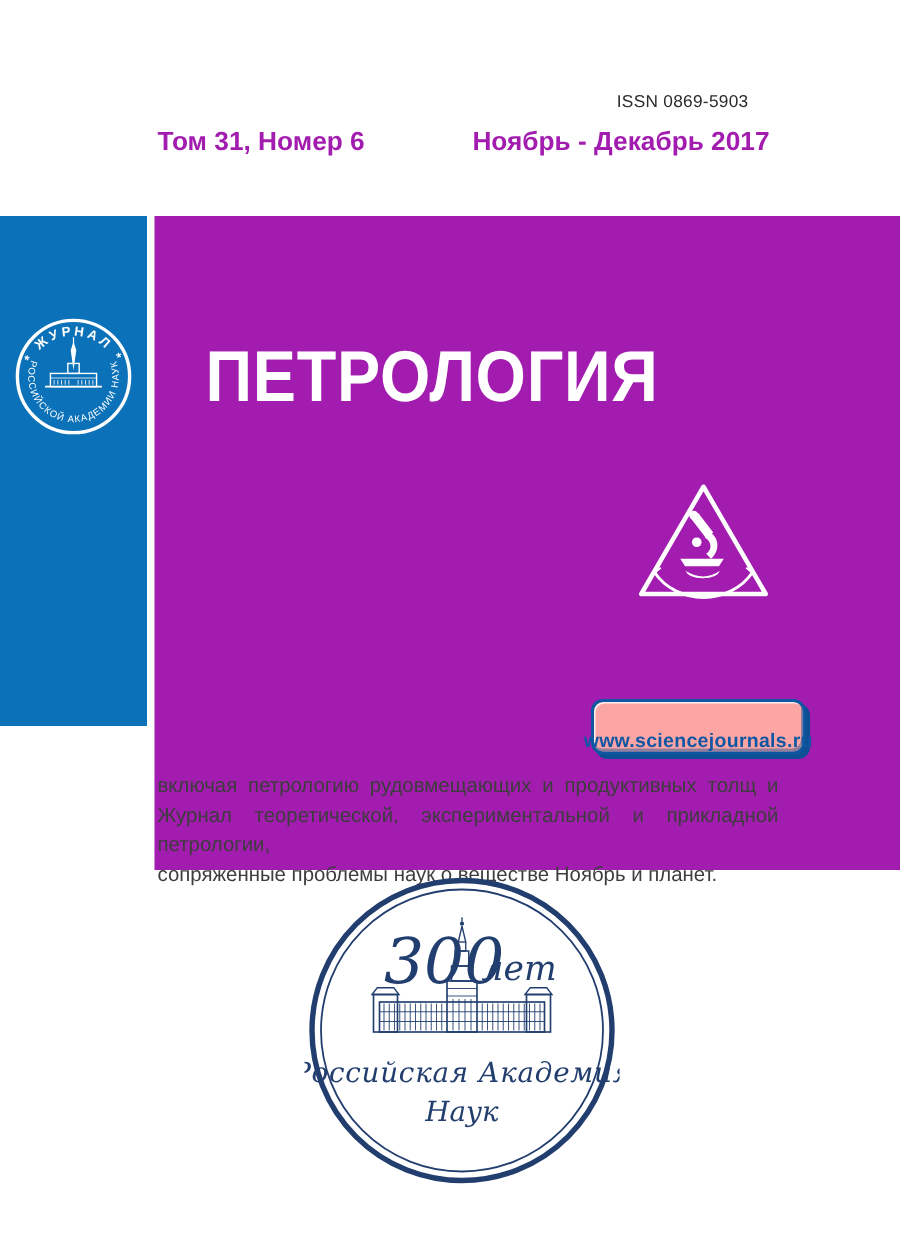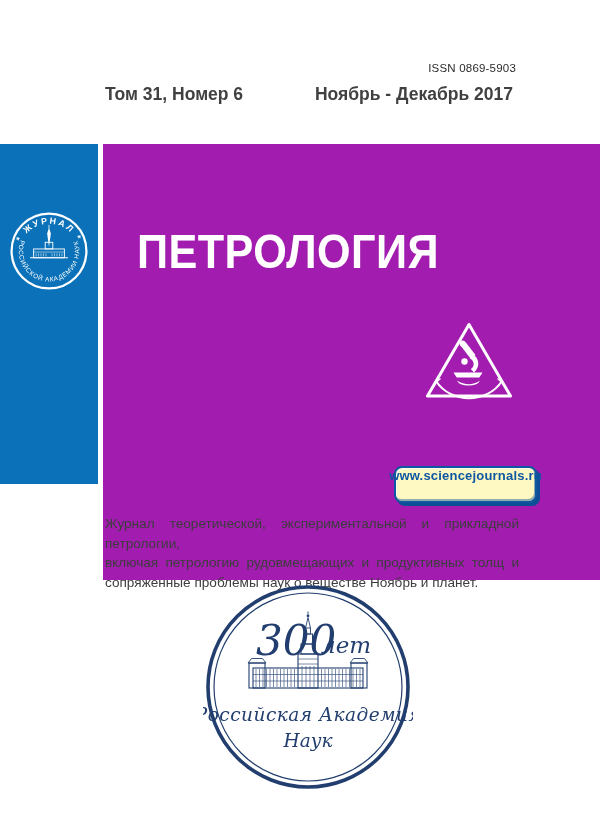--- a/index.html
+++ b/index.html
@@ -1,35 +1,35 @@
 <!DOCTYPE html>
 <html><head>
 <meta charset="utf-8">
 <style>
   html,body{margin:0;padding:0;}
   body{width:600px;height:834px;background:#ffffff;font-family:"Liberation Sans",sans-serif;position:relative;overflow:hidden;}
   .page{position:absolute;inset:0;width:600px;height:834px;background:#fff;}
 
-  .issn{position:absolute;top:62px;right:84px;font-size:11.5px;color:#2b2b2b;letter-spacing:.2px;}
+  .issn{position:absolute;top:62px;right:101px;font-size:11.5px;color:#2b2b2b;letter-spacing:.2px;}
   .vol-row{position:absolute;top:84px;left:105px;width:408px;display:flex;justify-content:space-between;
-           font-weight:bold;font-size:17.5px;color:#404040;}
+           font-weight:bold;font-size:17.5px;color:#a21caf;}
 
   .strip{position:absolute;left:0;top:144px;width:98px;height:340px;background:#0b72b9;}
   .panel{position:absolute;left:103px;top:144px;width:497px;height:436px;background:#a21caf;}
 
   .stamp{position:absolute;left:8px;top:66px;width:82px;height:82px;}
 
   .cover-title{position:absolute;left:34px;top:80px;color:#ffffff;font-weight:bold;font-size:48px;
                letter-spacing:.5px;transform:scaleX(.9);transform-origin:left top;white-space:nowrap;}
 
   .tri{position:absolute;left:320px;top:176px;width:92px;height:84px;}
 
-  .badge{position:absolute;left:394px;top:466px;width:143px;height:37px;background:#fef9c3;
+  .badge{position:absolute;left:394px;top:466px;width:143px;height:37px;background:#fca5a5;
          border:2px solid #0f57a0;border-radius:8px;box-sizing:border-box;
-         display:flex;align-items:flex-start;justify-content:center;
+         display:flex;align-items:flex-end;justify-content:center;
          box-shadow:3px 3px 0 #0d4f95, inset -1px -2px 0 rgba(13,79,149,.45), inset 1px 1px 0 rgba(255,255,255,.8);
          color:#0f57a2;font-weight:bold;font-size:13px;letter-spacing:.2px;}
   .badge::before{content:"";position:absolute;left:-6px;top:-4px;width:9px;height:9px;background:#0d4f95;
          transform:rotate(45deg);z-index:-1;border-radius:2px;}
   .badge::after{content:"";position:absolute;right:-5px;bottom:-6px;width:9px;height:9px;background:#0d4f95;
          transform:rotate(45deg);z-index:-1;border-radius:2px;}
 
   .desc{position:absolute;left:105px;top:514px;width:414px;font-size:13.6px;line-height:19.6px;color:#3d3d3d;}
   .desc .just{text-align:justify;text-align-last:justify;}
 
@@ -103,22 +103,22 @@
         <path d="M 34,60.5 q 12,7.5 23,0 q -2,5 -11.5,5 q -9.5,0 -11.5,-5 z"></path>
       </g>
     </svg>
   </div>
 
   <div class="badge">
     <span>www.sciencejournals.ru</span>
   </div>
 
   <div class="desc">
+    <div class="just">включая петрологию рудовмещающих и продуктивных толщ и</div>
     <div class="just">Журнал теоретической, экспериментальной и прикладной петрологии,</div>
-    <div class="just">включая петрологию рудовмещающих и продуктивных толщ и</div>
     <div>сопряженные проблемы наук о веществе Ноябрь и планет.</div>
   </div>
 
   <svg class="emblem" viewBox="0 0 210 210">
     <circle cx="105" cy="105" r="100" fill="none" stroke="#223e6e" stroke-width="3.6"></circle>
     <circle cx="105" cy="105" r="94" fill="none" stroke="#223e6e" stroke-width="1.2"></circle>
 
     <g stroke="#223e6e" fill="none">
       <rect x="50" y="86" width="110" height="20" stroke-width="1.1"></rect>
       <line x1="50" y1="92.5" x2="160" y2="92.5" stroke-width="0.6"></line>

